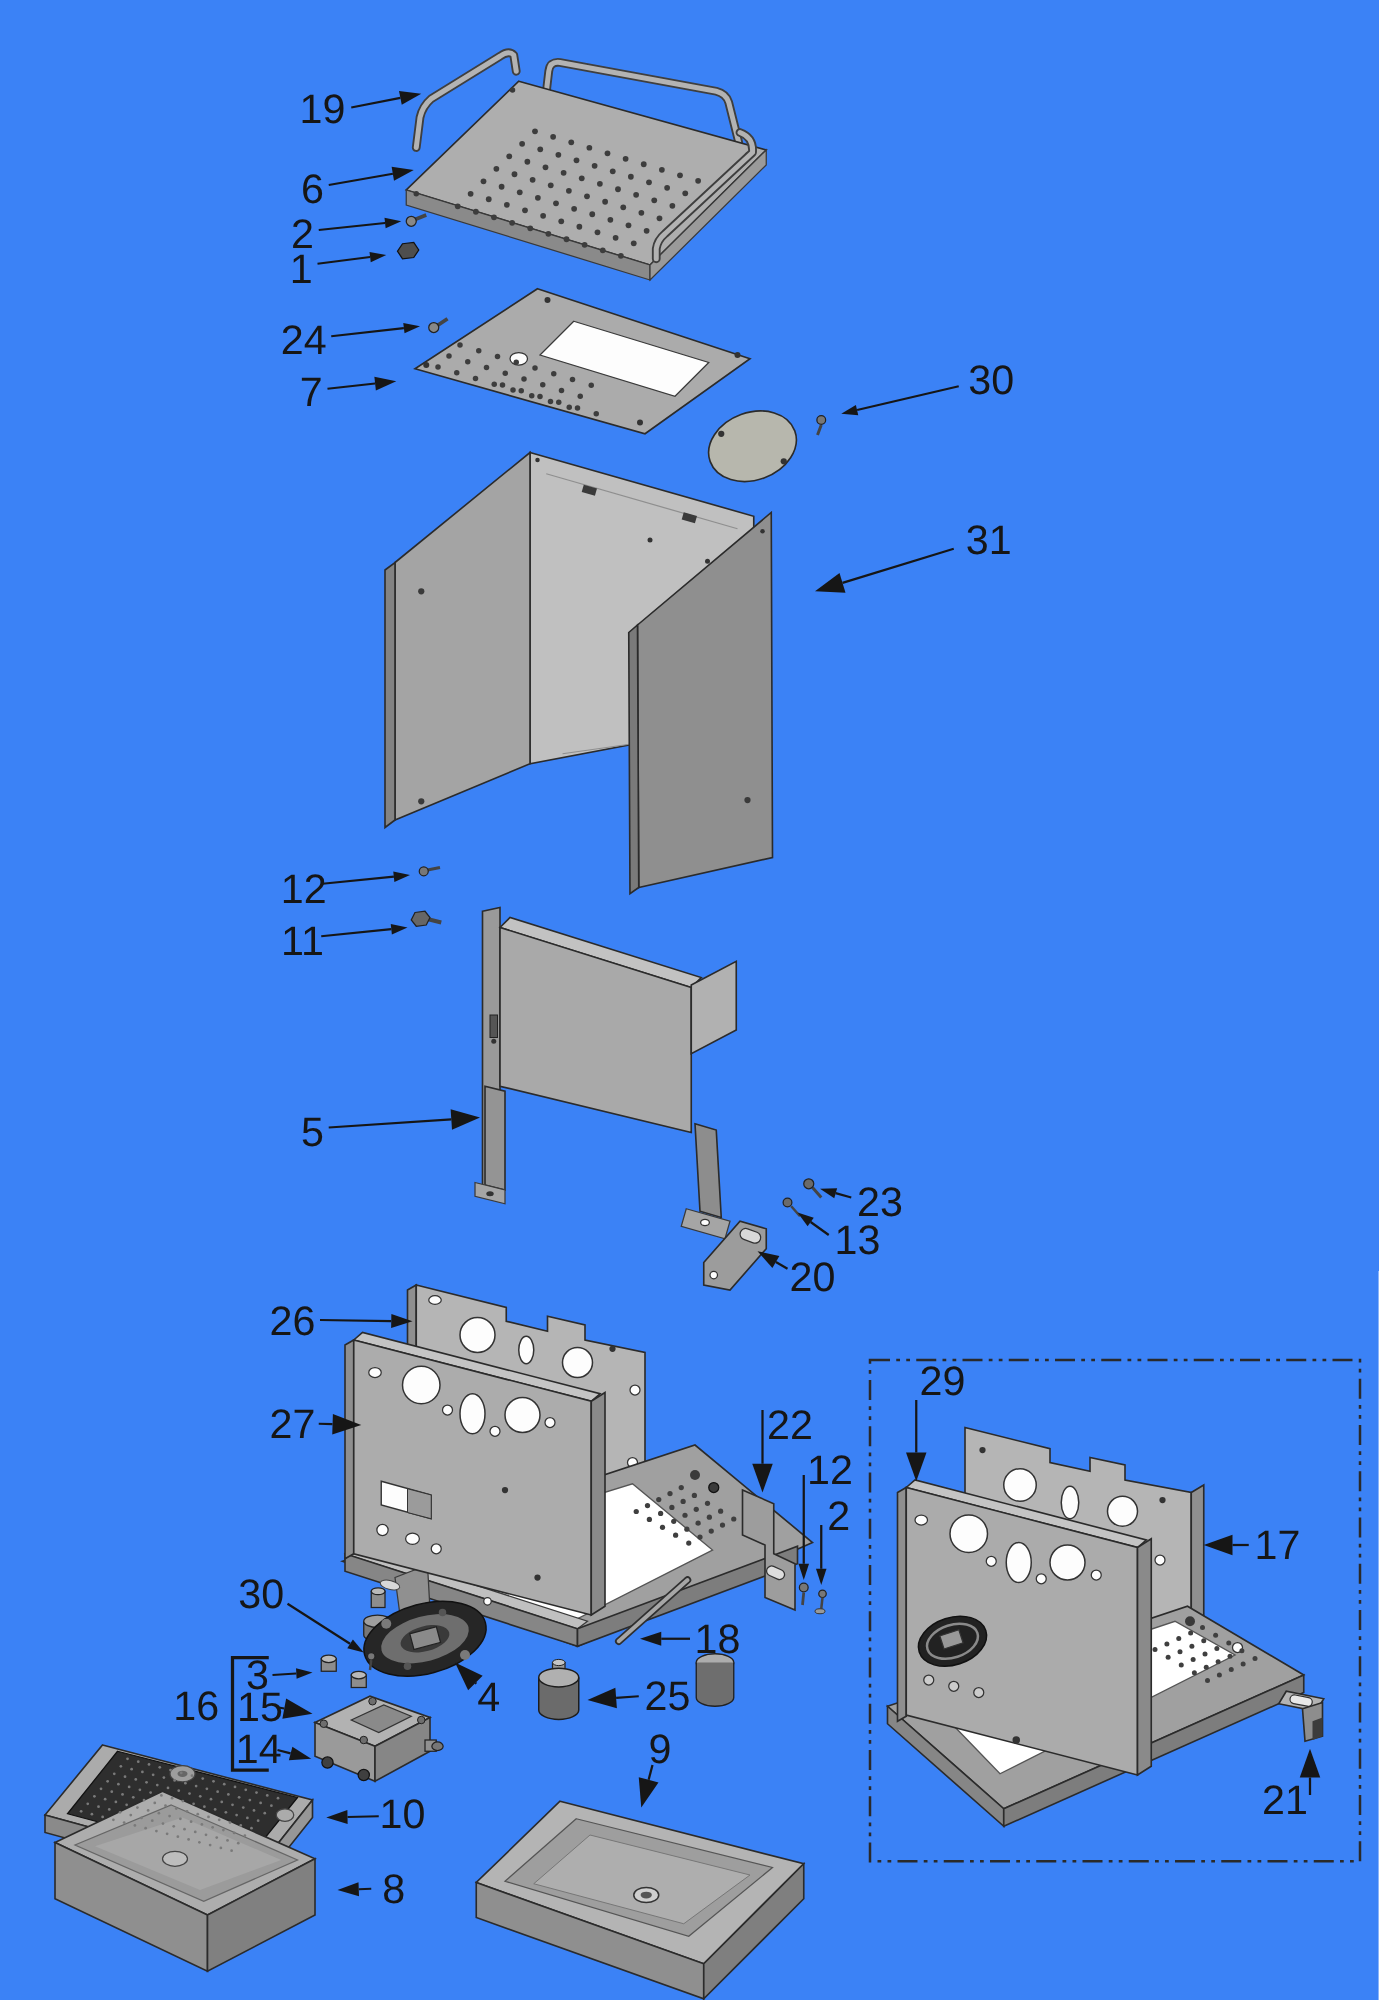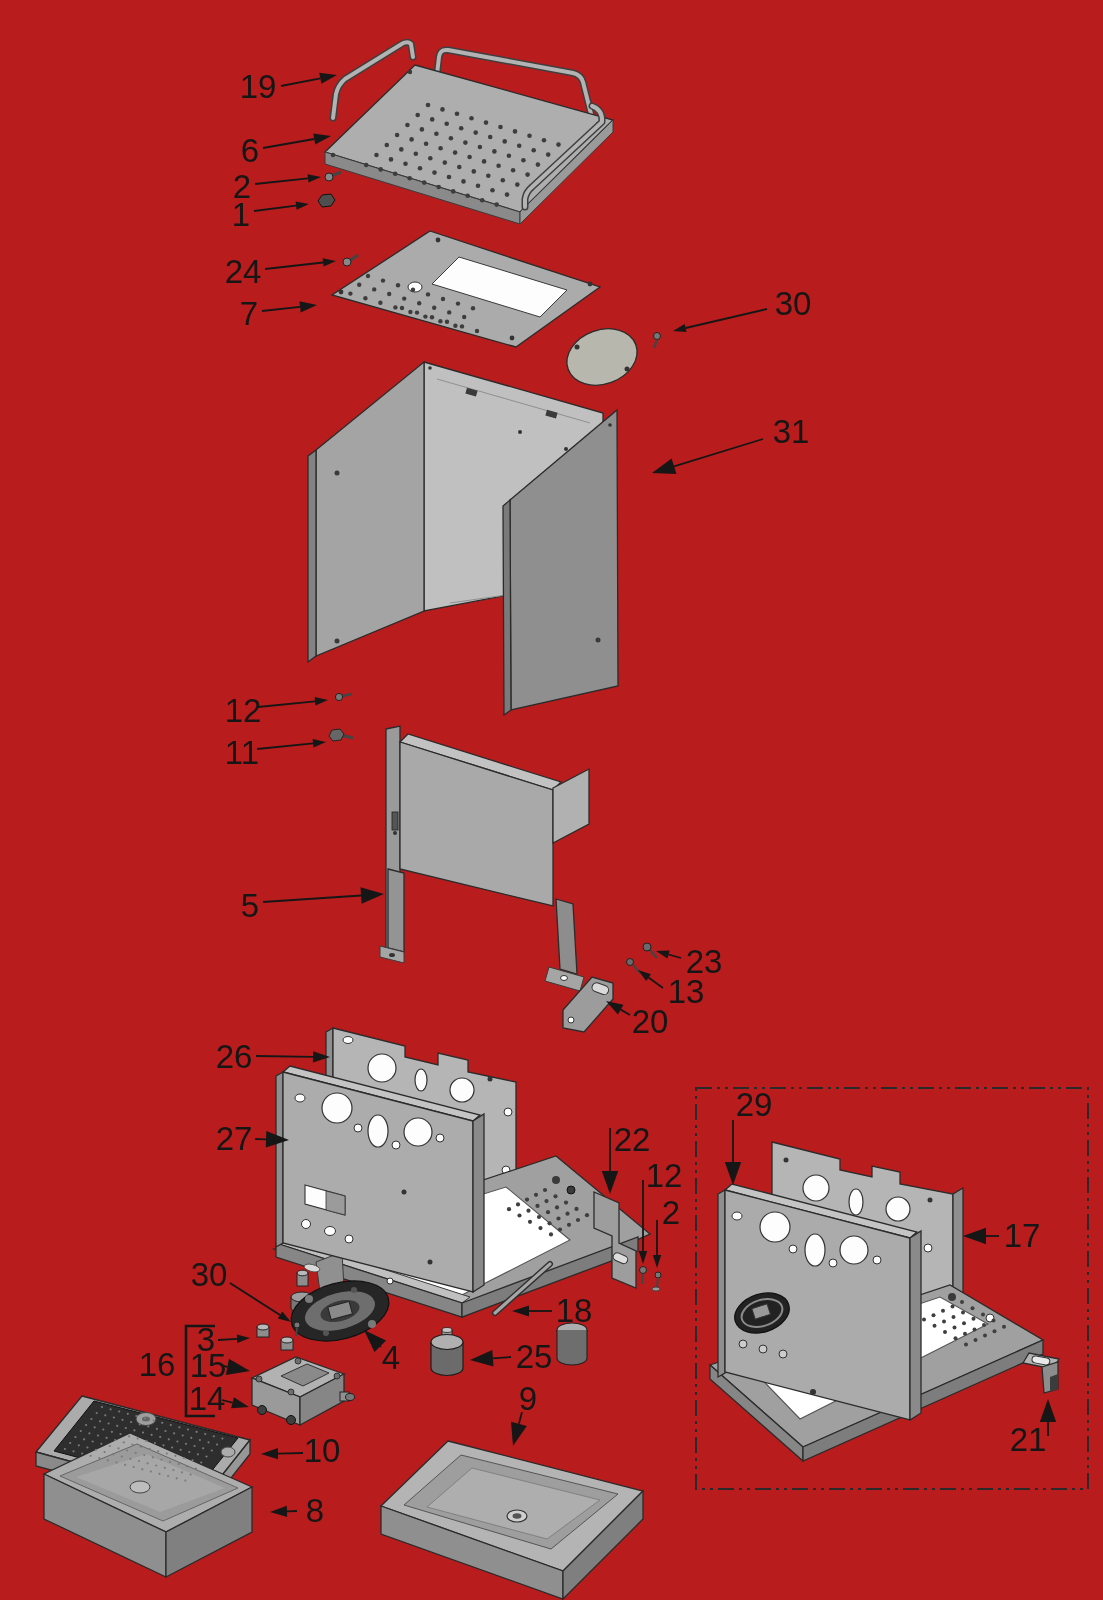--- a/index.html
+++ b/index.html
@@ -1,16 +1,16 @@
 <!DOCTYPE html>
 <html><head>
 <meta charset="utf-8">
 <style>
   html,body{margin:0;padding:0;background:#ffffff;}
-  .stage{position:relative;width:1103px;height:1600px;background:#b91c1c;overflow:hidden;
+  .stage{position:relative;width:1103px;height:1600px;background:#3b82f6;overflow:hidden;
          font-family:"Liberation Sans", sans-serif;}
   svg{display:block;}
   .callout-text{font-family:"Liberation Sans", sans-serif;font-weight:400;fill:#161616;}
   .leader{stroke:#161616;stroke-width:1.8;fill:none;}
   .arrowhead{fill:#161616;stroke:none;}
   .bracket{stroke:#161616;stroke-width:2.6;fill:none;}
   .outline{stroke:#2b2b2b;stroke-width:1.3;}
   .outline-thin{stroke:#3a3a3a;stroke-width:1;}
 </style>
 </head>

